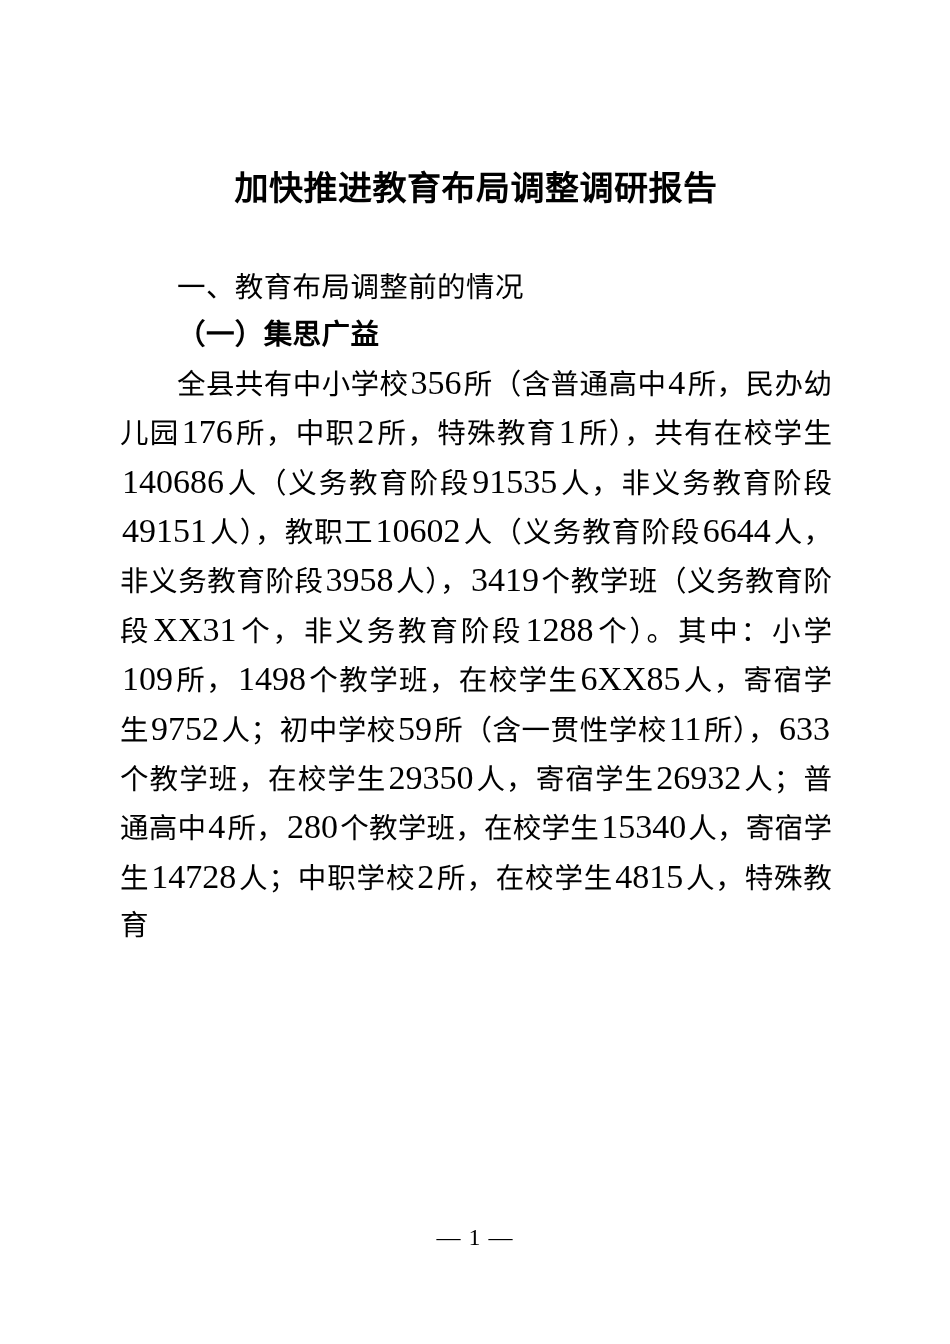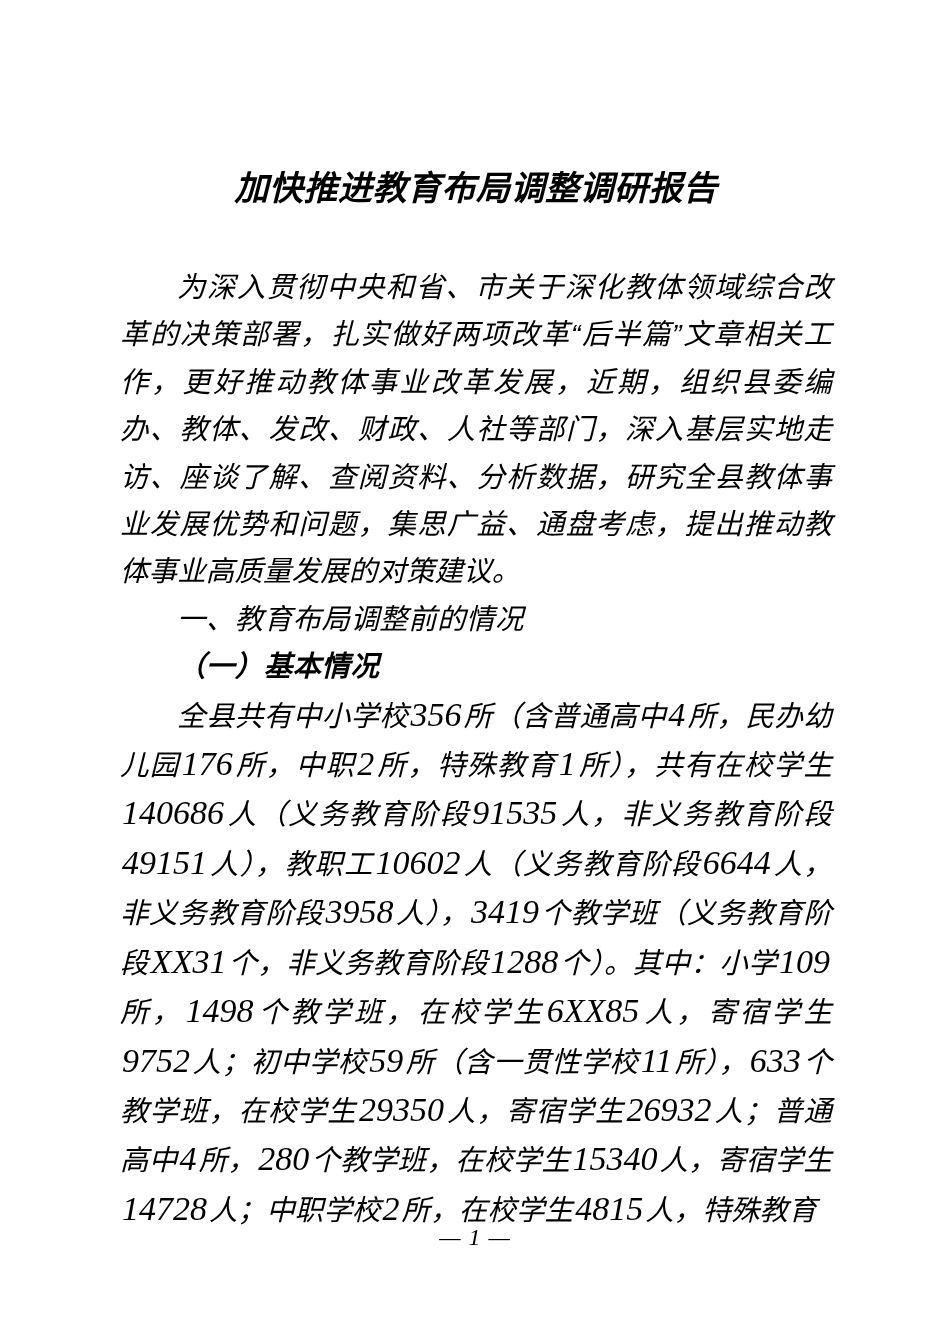--- a/index.html
+++ b/index.html
@@ -12,21 +12,20 @@
   .page {
     position: relative;
     width: 950px;
     height: 1344px;
     background: #ffffff;
     margin: 0 auto;
     overflow: hidden;
     box-sizing: border-box;
     font-family: "Liberation Sans", "DejaVu Sans", sans-serif;
     color: #000000;
-    font-style: italic;
     -webkit-font-smoothing: antialiased;
   }
 
   
   .content {
     position: absolute;
     left: 120px;
     top: 160px;
     width: 712px;
   }
@@ -99,25 +98,24 @@
 </style>
 </head>
 <body>
 
 <div class="page">
 
   <div class="content">
 
     <h1 class="doc-title">加快推进教育布局调整调研报告</h1>
 
-    <p class="para">为深入贯彻中央和省、市关于深化教体领域综合改革的决策部署，扎实做好两项改革“后半篇”文章相关工作，更好推动教体事业改革发展，近期，组织县委编办、教体、发改、财政、人社等部门，深入基层实地走访、座谈了解、查阅资料、分析数据，研究全县教体事业发展优势和问题，集思广益、通盘考虑，提出推动教体事业高质量发展的对策建议。</p>
 
     <p class="h-level1">一、教育布局调整前的情况</p>
 
-    <p class="h-level2">（一）基本情况</p>
+    <p class="h-level2">（一）集思广益</p>
 
     <p class="para">全县共有中小学校<span class="num">356</span>所（含普通高中<span class="num">4</span>所，民办幼儿园<span class="num">176</span>所，中职<span class="num">2</span>所，特殊教育<span class="num">1</span>所），共有在校学生<span class="num">140686</span>人（义务教育阶段<span class="num">91535</span>人，非义务教育阶段<span class="num">49151</span>人），教职工<span class="num">10602</span>人（义务教育阶段<span class="num">6644</span>人，非义务教育阶段<span class="num">3958</span>人），<span class="num">3419</span>个教学班（义务教育阶段<span class="num">XX31</span>个，非义务教育阶段<span class="num">1288</span>个）。其中：小学<span class="num">109</span>所，<span class="num">1498</span>个教学班，在校学生<span class="num">6XX85</span>人，寄宿学生<span class="num">9752</span>人；初中学校<span class="num">59</span>所（含一贯性学校<span class="num">11</span>所），<span class="num">633</span>个教学班，在校学生<span class="num">29350</span>人，寄宿学生<span class="num">26932</span>人；普通高中<span class="num">4</span>所，<span class="num">280</span>个教学班，在校学生<span class="num">15340</span>人，寄宿学生<span class="num">14728</span>人；中职学校<span class="num">2</span>所，在校学生<span class="num">4815</span>人，特殊教育</p>
 
   </div>
 
   <div class="page-footer">— 1 —</div>
 
 </div>
 
 </body></html>

